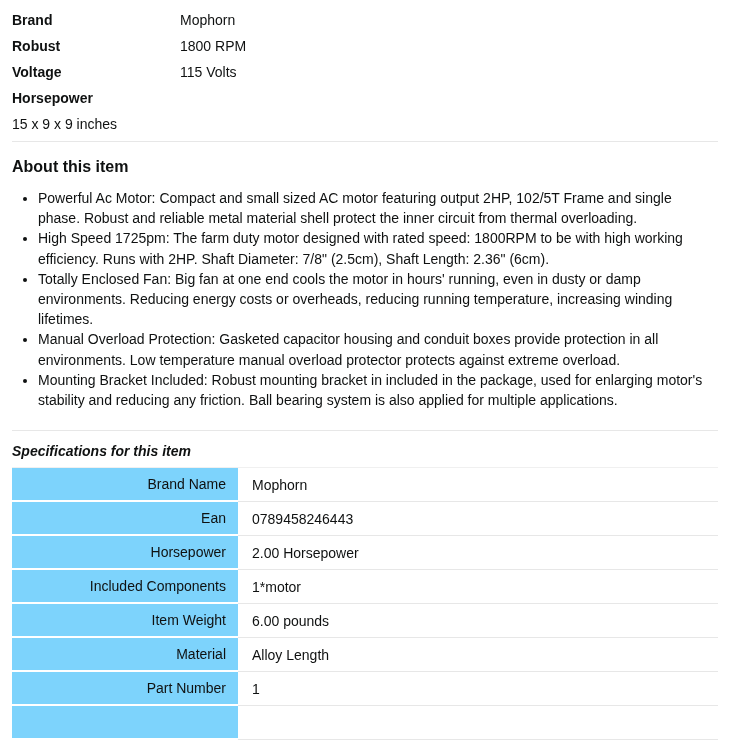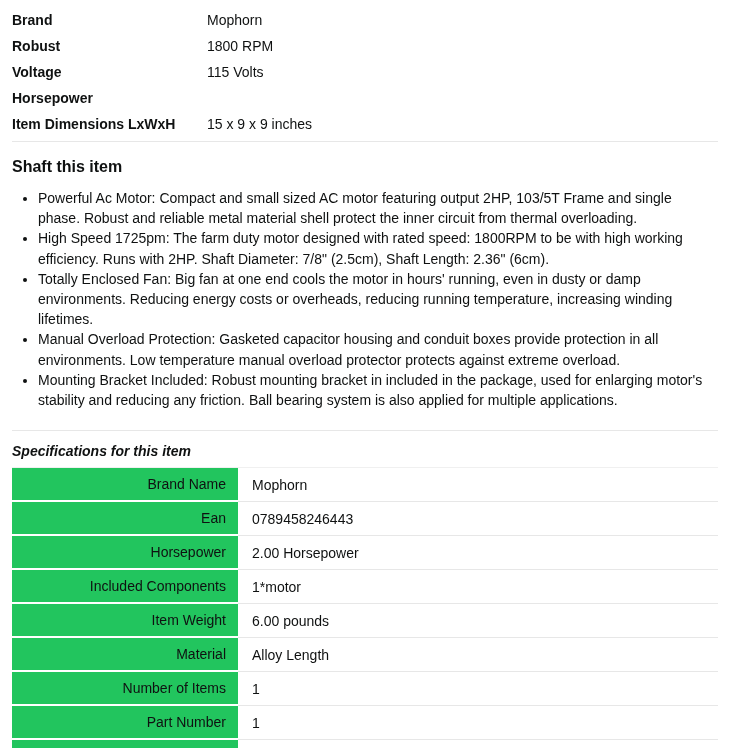--- a/index.html
+++ b/index.html
@@ -9,21 +9,21 @@
     height: 748px;
     overflow: hidden;
     background: #ffffff;
     color: #0F1111;
     font-family: "Liberation Sans", sans-serif;
   }
   .page { padding: 7px 16px 0 12px; }
 
   
   .ov-row { display: flex; align-items: center; height: 26px; font-size: 14px; }
-  .ov-label { width: 195px; font-weight: bold; flex-shrink: 0; }
+  .ov-label { width: 168px; font-weight: bold; flex-shrink: 0; }
   .ov-value { flex: 1; }
 
   
   .divider { border: none; border-top: 1px solid #e7e7e7; margin: 0; }
   .divider.d1 { margin-top: 4px; }
   .divider.d2 { margin-top: 20px; }
 
   
   .about-title {
     margin: 16px 0 0 0;
@@ -50,21 +50,21 @@
   .spec-table {
     margin-top: 8px;
     width: 100%;
     border-collapse: separate;
     border-spacing: 0;
     border-top: 1px solid #f0f0f0;
     font-size: 14px;
   }
   .spec-table th {
     width: 226px;
-    background: #22c55e;
+    background: #7dd3fc;
     font-weight: normal;
     text-align: right;
     padding: 0 12px 0 0;
     height: 34px;
     border-bottom: 2px solid #ffffff;
     color: #0F1111;
   }
   .spec-table td {
     text-align: left;
     padding: 0 0 0 14px;
@@ -89,31 +89,30 @@
       <span class="ov-value">1800 RPM</span>
     </div>
     <div class="ov-row">
       <span class="ov-label">Voltage</span>
       <span class="ov-value">115 Volts</span>
     </div>
     <div class="ov-row">
       <span class="ov-label">Horsepower</span>
     </div>
     <div class="ov-row">
-      <span class="ov-label">Item Dimensions LxWxH</span>
       <span class="ov-value">15 x 9 x 9 inches</span>
     </div>
   </section>
 
   <hr class="divider d1">
 
   <section>
-    <h2 class="about-title">Shaft this item</h2>
+    <h2 class="about-title">About this item</h2>
     <ul class="about-list">
-      <li>Powerful Ac Motor: Compact and small sized AC motor featuring output 2HP, 103/5T Frame and single phase. Robust and reliable metal material shell protect the inner circuit from thermal overloading.</li>
+      <li>Powerful Ac Motor: Compact and small sized AC motor featuring output 2HP, 102/5T Frame and single phase. Robust and reliable metal material shell protect the inner circuit from thermal overloading.</li>
       <li>High Speed 1725pm: The farm duty motor designed with rated speed: 1800RPM to be with high working efficiency. Runs with 2HP. Shaft Diameter: 7/8" (2.5cm), Shaft Length: 2.36" (6cm).</li>
       <li>Totally Enclosed Fan: Big fan at one end cools the motor in hours' running, even in dusty or damp environments. Reducing energy costs or overheads, reducing running temperature, increasing winding lifetimes.</li>
       <li>Manual Overload Protection: Gasketed capacitor housing and conduit boxes provide protection in all environments. Low temperature manual overload protector protects against extreme overload.</li>
       <li>Mounting Bracket Included: Robust mounting bracket in included in the package, used for enlarging motor's stability and reducing any friction. Ball bearing system is also applied for multiple applications.</li>
     </ul>
   </section>
 
   <hr class="divider d2">
 
   <section>
@@ -138,24 +137,20 @@
         </tr>
         <tr>
           <th>Item Weight</th>
           <td>6.00 pounds</td>
         </tr>
         <tr>
           <th>Material</th>
           <td>Alloy Length</td>
         </tr>
         <tr>
-          <th>Number of Items</th>
-          <td>1</td>
-        </tr>
-        <tr>
           <th>Part Number</th>
           <td>1</td>
         </tr>
 
         <tr class="partial">
           <th></th>
           <td></td>
         </tr>
       </tbody>
     </table>

